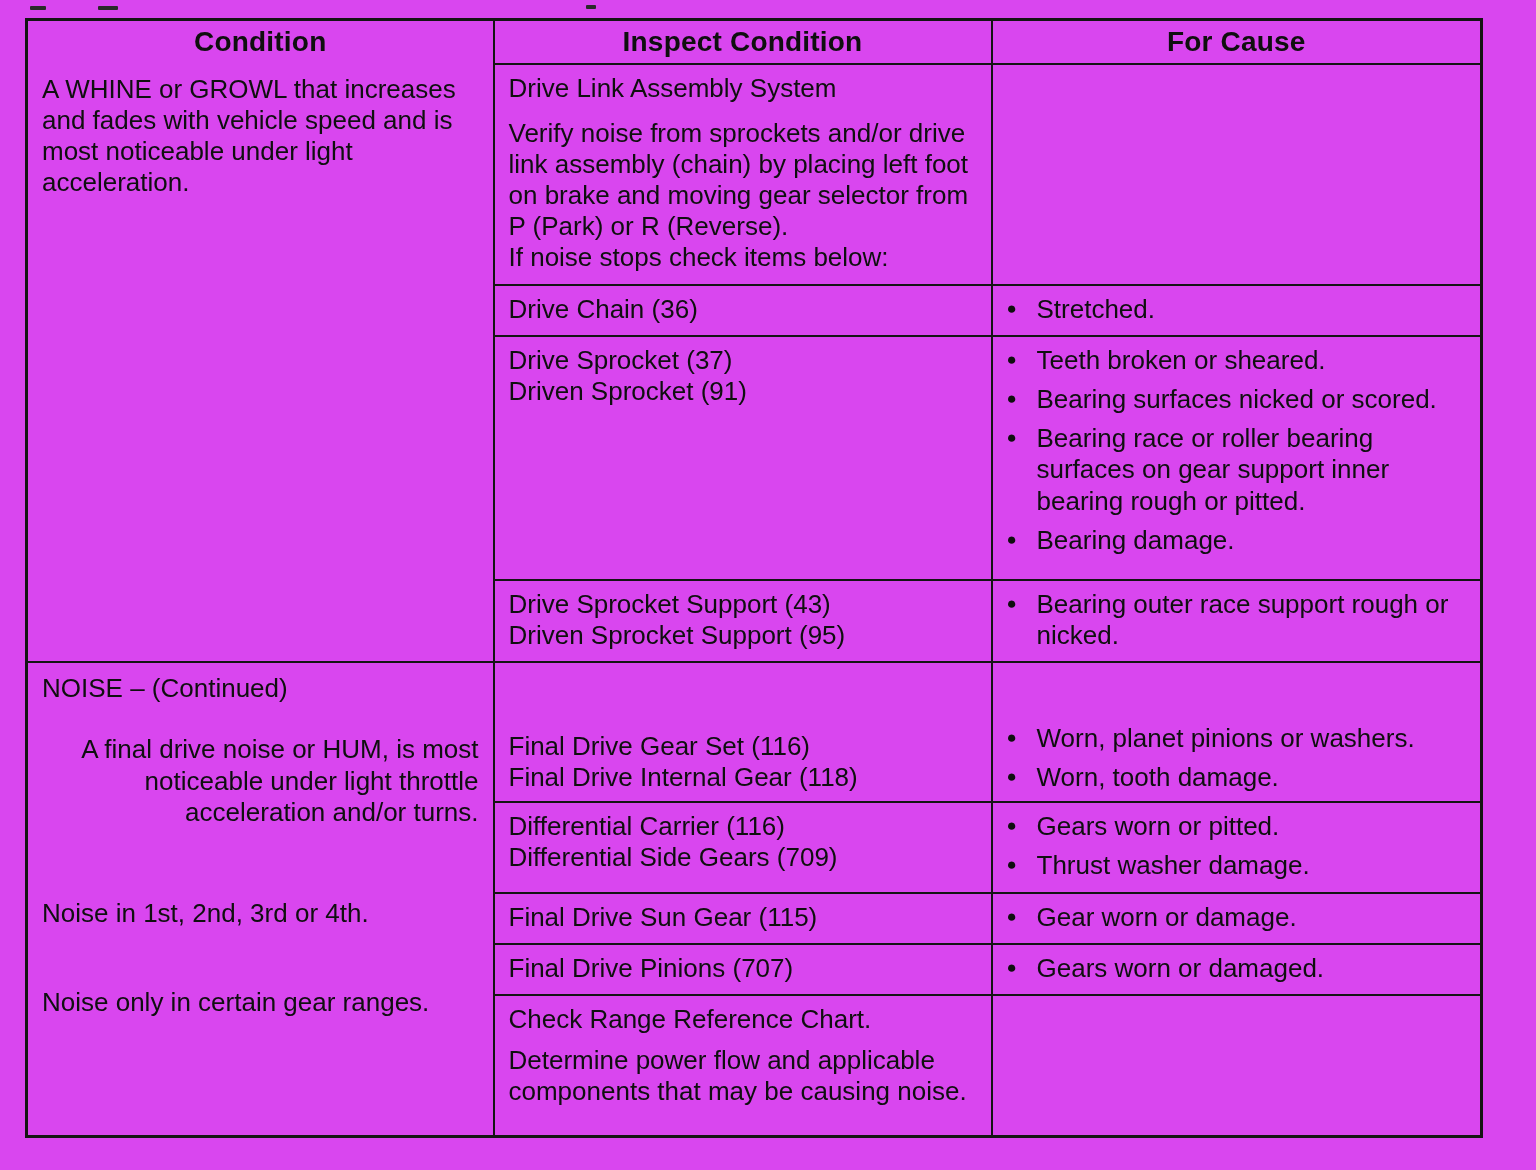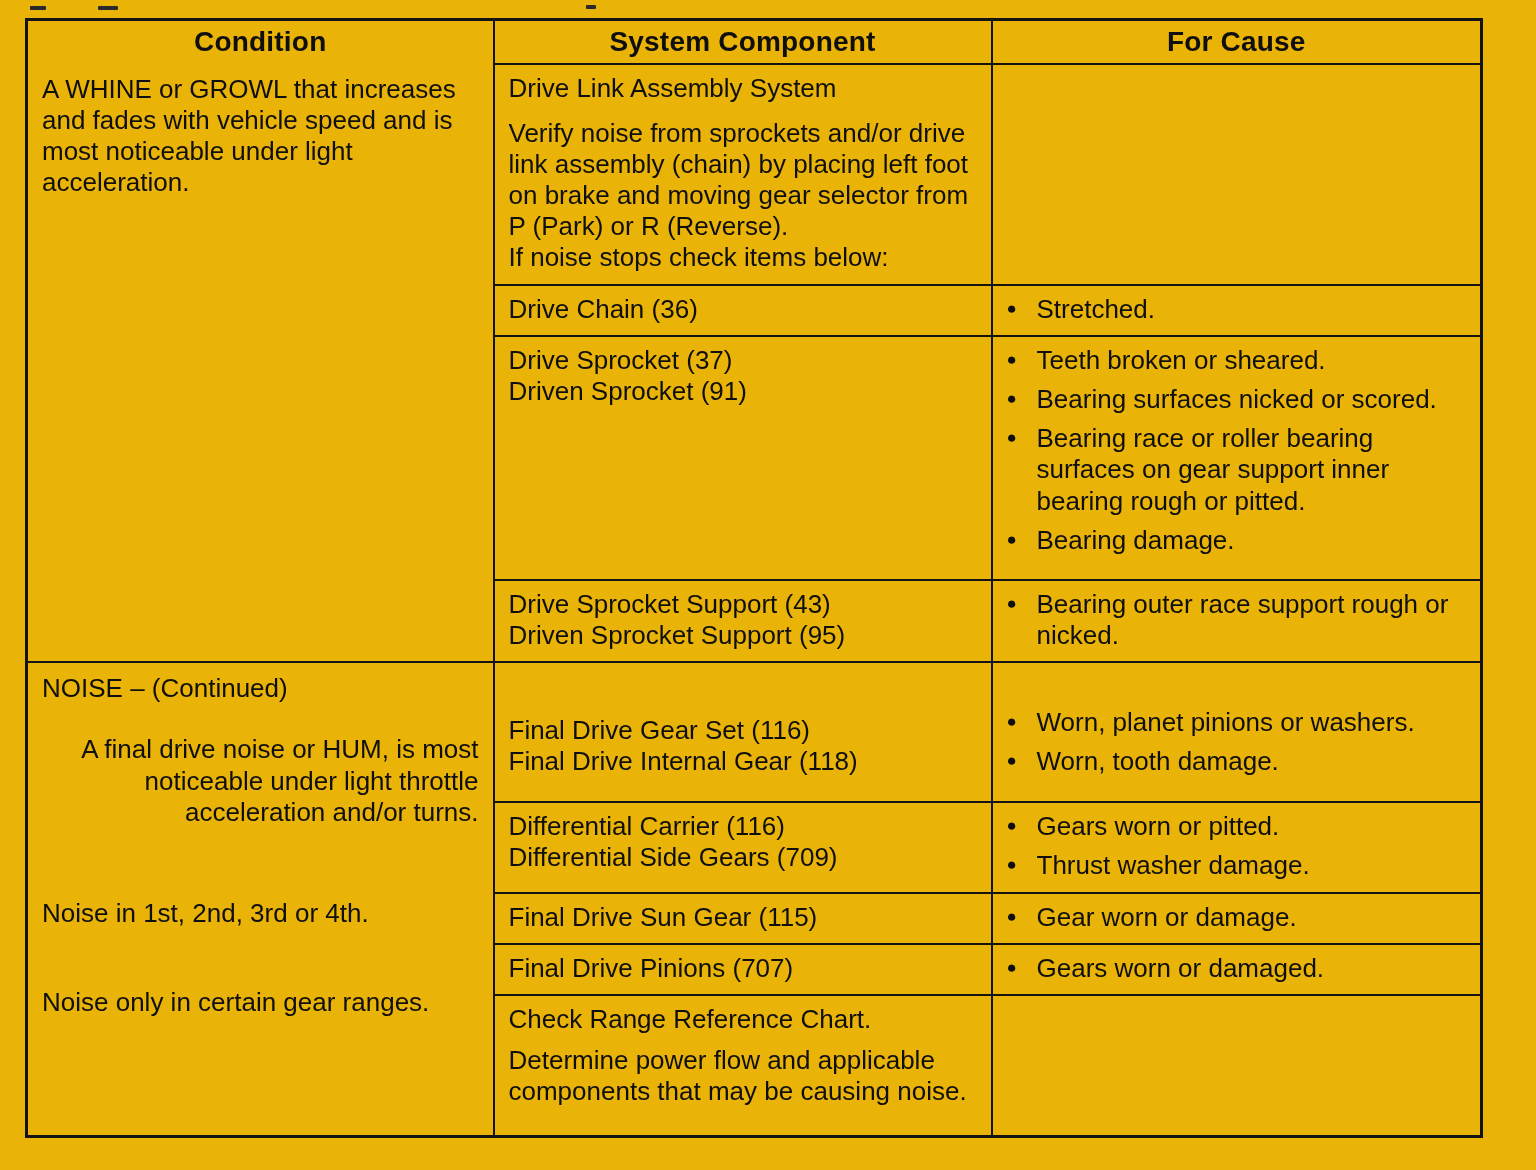--- a/index.html
+++ b/index.html
@@ -1,20 +1,20 @@
 <!DOCTYPE html>
 <html><head>
 <meta charset="utf-8">
 <style>
   html,body{margin:0;padding:0;}
   body{background:#d9d9d9;}
   .page{
     position:relative;
     width:1536px;height:1170px;
-    background:#eab308;
+    background:#d946ef;
     overflow:hidden;
     font-family:"Liberation Sans", sans-serif;
     color:#0f0f0f;
   }
   .artifact{position:absolute;background:#2a2a2a;border-radius:1px;}
   .a1{left:30px;top:6px;width:16px;height:4px;}
   .a2{left:98px;top:6px;width:20px;height:4px;}
   .a3{left:586px;top:5px;width:10px;height:4px;}
 
   table.tbl{
@@ -57,21 +57,21 @@
   tr.h-r1{height:212px;}
   tr.h-r2{height:44px;}
   tr.h-r3{height:244px;}
   tr.h-r4{height:74px;}
   tr.h-r5{height:140px;margin-top:28px;}
   tr.h-r6{height:84px;padding-left:24px;}
   tr.h-r7{height:44px;}
   tr.h-r8{height:42px;margin-left:12px;}
   tr.h-r9{height:142px;}
 
-  td.va-b{vertical-align:bottom;padding-bottom:24px;}
+  td.va-b{vertical-align:bottom;padding-bottom:8px;}
 
   .para{margin:0;}
   .line{margin:0;}
   .mb12{margin-bottom:14px;}
   .mb10{margin-bottom:10px;}
 
   .p-noise{margin:0 0 30px 0;}
   .p-final{margin:0 0 70px 0;text-align:right;}
   .p-gears{margin:0 0 58px 0;}
   .p-ranges{margin:0;}
@@ -96,21 +96,21 @@
 
   <table class="tbl">
     <colgroup>
         <col class="c1">
         <col class="c2">
         <col class="c3">
       </colgroup>
     <thead>
       <tr>
         <th class="hdr hdr-cond">Condition</th>
-        <th class="hdr">System Component</th>
+        <th class="hdr">Inspect Condition</th>
         <th class="hdr">For Cause</th>
       </tr>
     </thead>
 
     <tbody>
       <tr class="h-r1">
         <td class="cond cond-s1" rowspan="4">
           <p class="para">A WHINE or GROWL that increases and fades with vehicle speed and is most noticeable under light acceleration.</p>
         </td>
         <td class="comp">

